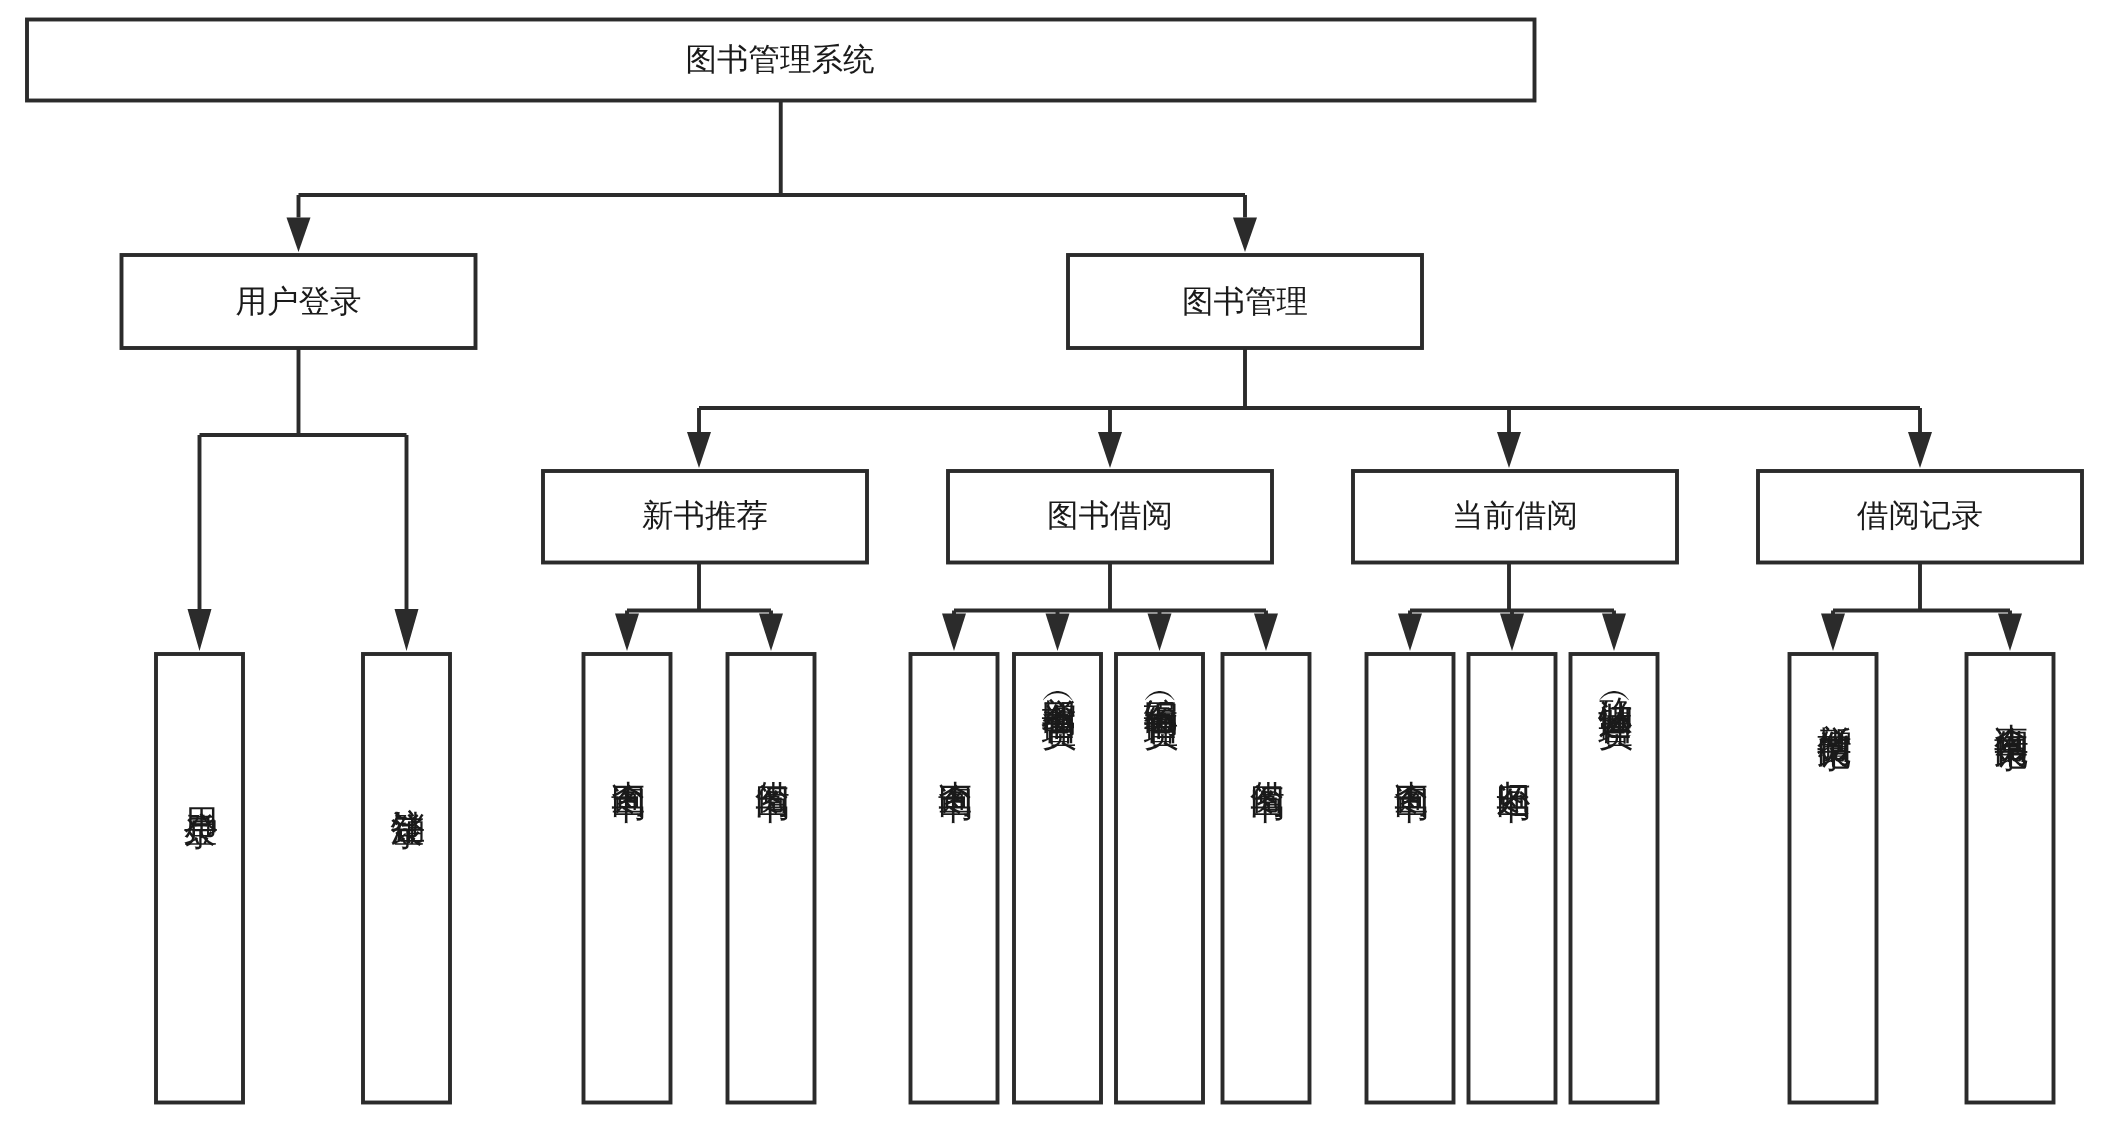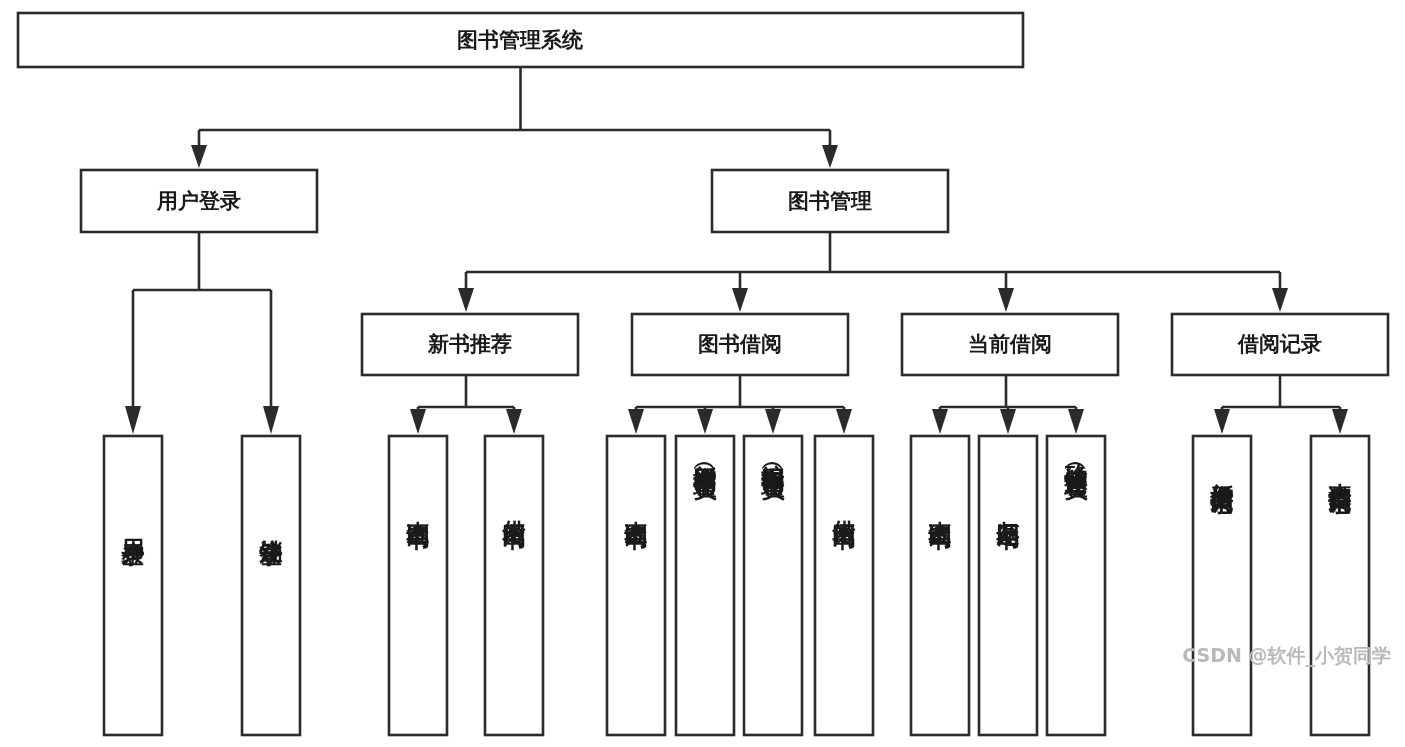--- a/index.html
+++ b/index.html
@@ -11,21 +11,20 @@
     width: 1405px;
     height: 747px;
     font-family: "DejaVu Sans", "Liberation Sans", sans-serif;
     overflow: hidden;
     position: relative;
   }
   #diagram-root {
     position: relative;
     width: 1405px;
     height: 675px;
-    font-weight: bold;
   }
   svg.diagram-canvas {
     position: absolute;
     top: 0;
     left: 0;
     width: 1405px;
     height: 747px;
   }
   .node-box {
     fill: #ffffff;
@@ -233,14 +232,13 @@
     <span class="vtext" style="margin-top:10px;">确认归还（管理员）</span>
   </div>
 
   <div class="vtext-wrap" style="left:1193px; top:436px; width:58px; height:299px;">
     <span class="vtext" style="margin-top:28px;">新增借阅记录</span>
   </div>
   <div class="vtext-wrap" style="left:1311px; top:436px; width:58px; height:299px;">
     <span class="vtext" style="margin-top:28px;">查询借阅记录</span>
   </div>
 
-  <div class="watermark">CSDN @软件_小贺同学</div>
 </div>
 
 </body></html>

